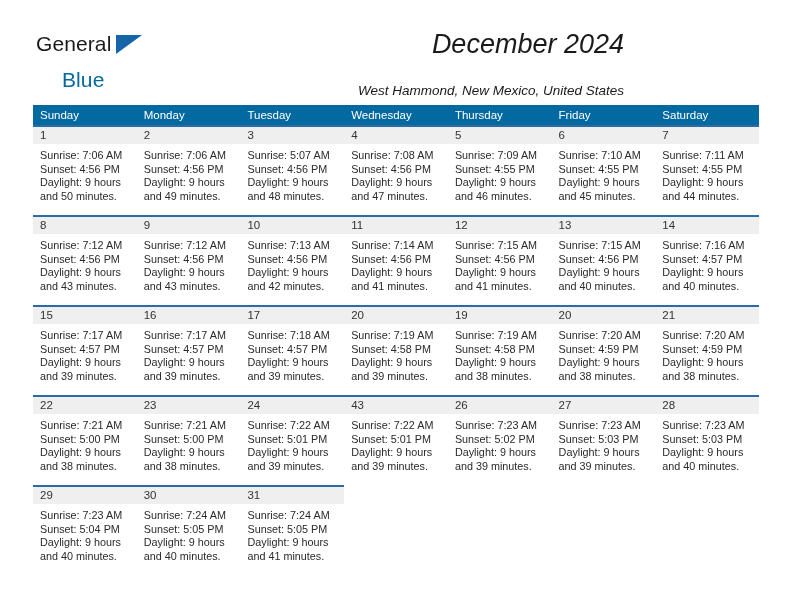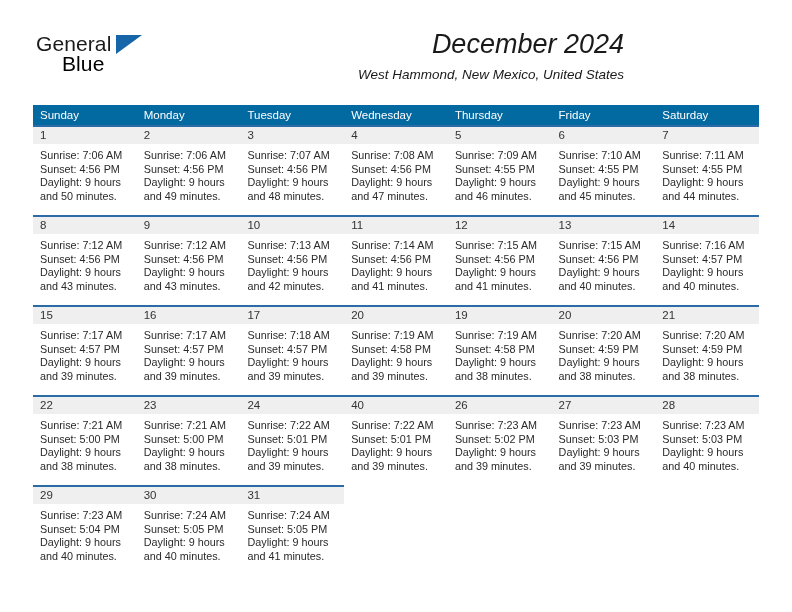--- a/index.html
+++ b/index.html
@@ -41,24 +41,24 @@
     top: 0;
     font-size: 21px;
     line-height: 24px;
     color: #1a1a1a;
     letter-spacing: 0.1px;
     white-space: nowrap;
   }
   .logo-blue {
     position: absolute;
     left: 26px;
-    top: 20px;
+    top: 36px;
     font-size: 21px;
     line-height: 24px;
-    color: #000000;
+    color: #0369a1;
     letter-spacing: 0.1px;
     white-space: nowrap;
   }
   .logo-triangle {
     position: absolute;
     left: 80px;
     top: 3px;
     width: 0;
     height: 0;
     border-left: 26px solid #1565a8;
@@ -76,21 +76,21 @@
     font-size: 27px;
     line-height: 33px;
     color: #1a1a1a;
     font-weight: normal;
     white-space: nowrap;
   }
   .cal-subtitle {
     font-size: 13.5px;
     line-height: 20px;
     color: #1a1a1a;
-    margin-top: 4px;
+    margin-top: 20px;
     white-space: nowrap;
   }
 
   
   .calendar {
     position: absolute;
     left: 33px;
     top: 105px;
     width: 726px;
   }
@@ -201,21 +201,21 @@
               <div class="day-line">Sunset: 4:56 PM</div>
               <div class="day-line">Daylight: 9 hours</div>
               <div class="day-line">and 49 minutes.</div>
             </div>
           </div>
           <div class="day-cell filled">
             <div class="daynum-band">
               <div class="daynum">3</div>
             </div>
             <div class="day-body">
-              <div class="day-line">Sunrise: 7:07 AM</div>
+              <div class="day-line">Sunrise: 5:07 AM</div>
               <div class="day-line">Sunset: 4:56 PM</div>
               <div class="day-line">Daylight: 9 hours</div>
               <div class="day-line">and 48 minutes.</div>
             </div>
           </div>
           <div class="day-cell filled">
             <div class="daynum-band">
               <div class="daynum">4</div>
             </div>
             <div class="day-body">
@@ -446,21 +446,21 @@
             </div>
             <div class="day-body">
               <div class="day-line">Sunrise: 7:22 AM</div>
               <div class="day-line">Sunset: 5:01 PM</div>
               <div class="day-line">Daylight: 9 hours</div>
               <div class="day-line">and 39 minutes.</div>
             </div>
           </div>
           <div class="day-cell filled">
             <div class="daynum-band">
-              <div class="daynum">40</div>
+              <div class="daynum">43</div>
             </div>
             <div class="day-body">
               <div class="day-line">Sunrise: 7:22 AM</div>
               <div class="day-line">Sunset: 5:01 PM</div>
               <div class="day-line">Daylight: 9 hours</div>
               <div class="day-line">and 39 minutes.</div>
             </div>
           </div>
           <div class="day-cell filled">
             <div class="daynum-band">

